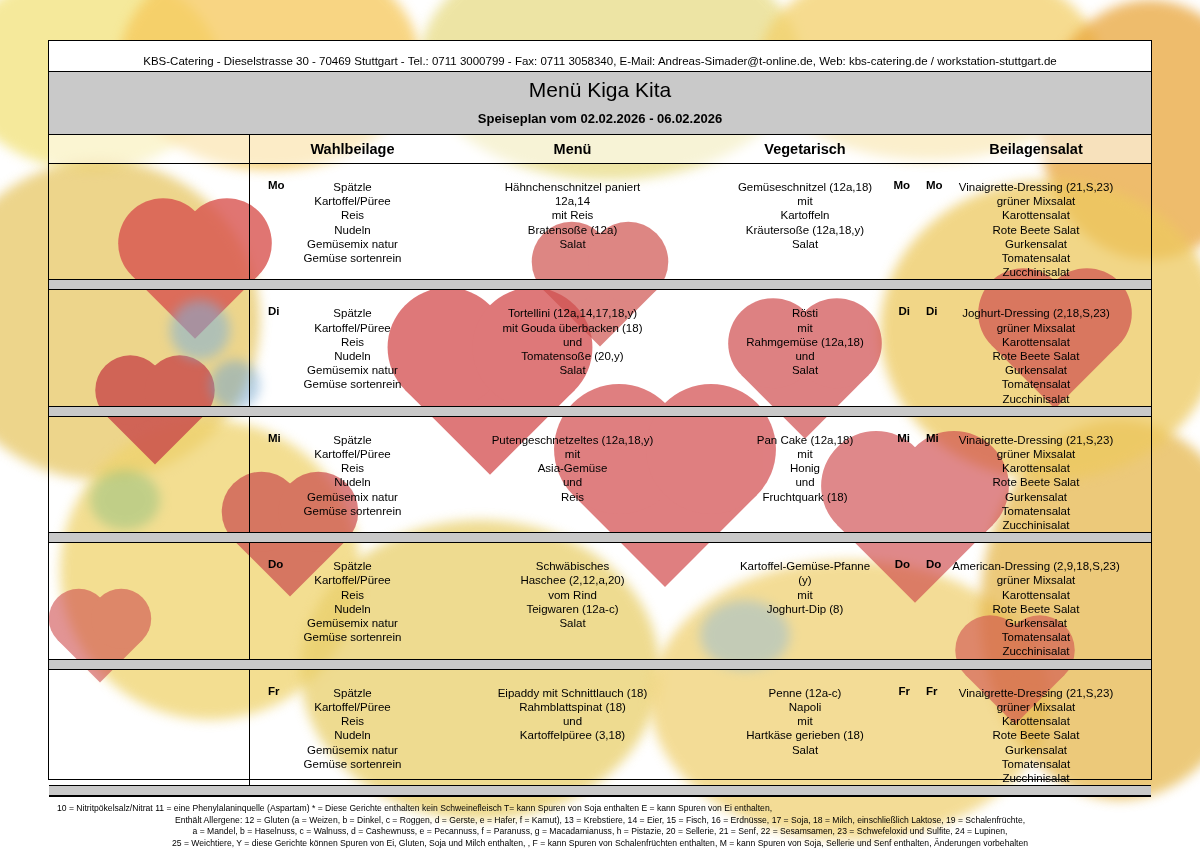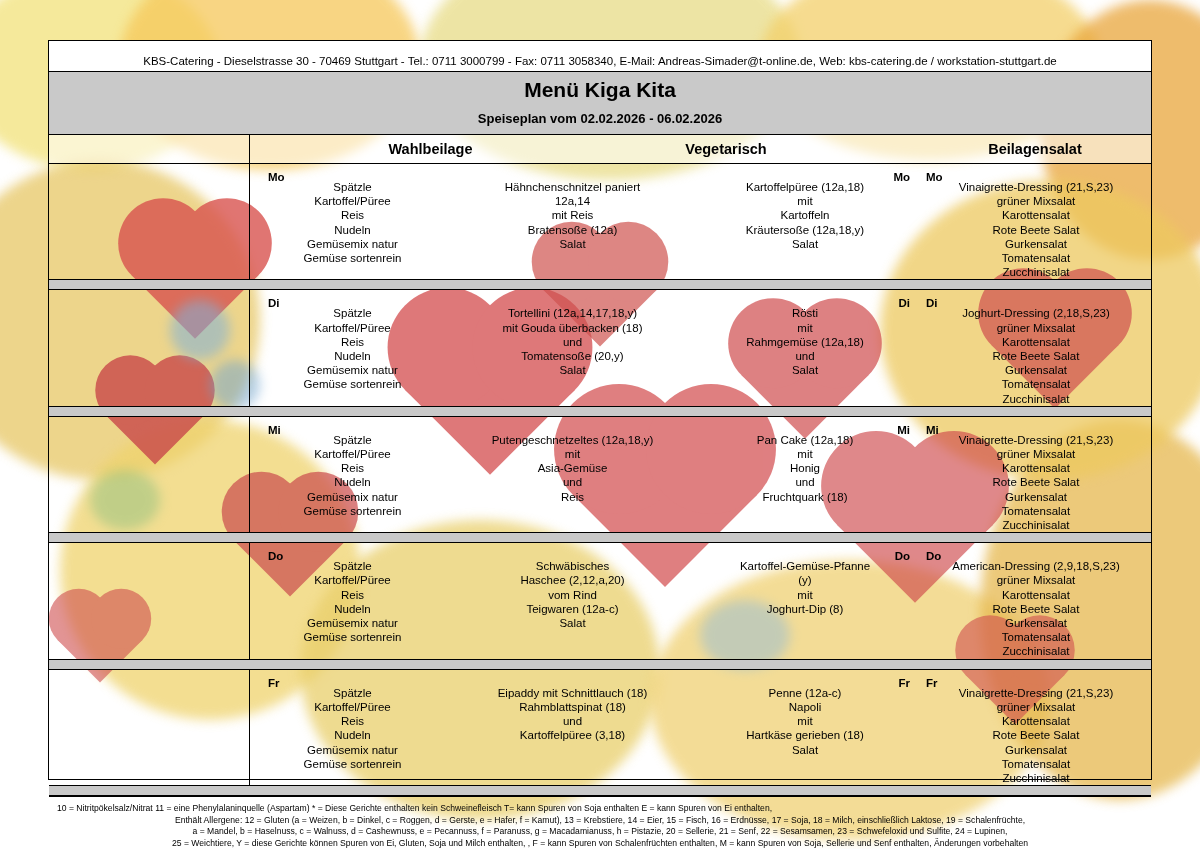--- a/index.html
+++ b/index.html
@@ -67,21 +67,21 @@
 
   .titleband {
     background: #c9c9c9;
     border-top: 1px solid #000;
     border-bottom: 1px solid #000;
     text-align: center;
     padding: 5px 0 7px 0;
   }
   .titleband .t1 {
     font-size: 21px;
-    font-weight: bold;
+    font-weight: normal;
     line-height: 25px;
   }
   .titleband .t2 {
     font-size: 13px;
     font-weight: bold;
     line-height: 17px;
     margin-top: 8px;
   }
 
   
@@ -122,21 +122,21 @@
   }
   .dcol {
     position: relative;
     font-size: 11.5px;
     line-height: 14.2px;
     text-align: center;
     padding-top: 14px;
   }
   .dcol .daytag {
     position: absolute;
-    top: 4px;
+    top: 12px;
     font-weight: bold;
     font-size: 11.5px;
   }
   .dcol .line { white-space: nowrap; }
 
   
   .tag-left  { left: 18px; }
   .tag-right { right: 10px; }
 
   .c-wahl   { width: 205px; flex: none; }
@@ -202,20 +202,21 @@
   </div>
 
   <div class="titleband">
     <div class="t1">Menü Kiga Kita</div>
     <div class="t2">Speiseplan vom 02.02.2026 - 06.02.2026</div>
   </div>
 
   <div class="header-row" style="background:rgba(255,255,255,0.55);">
     <div class="col-spacer hcell"></div>
     <div class="col-1 hcell">Wahlbeilage</div>
+    <div class="col-2 hcell">Menü</div>
     <div class="col-3 hcell">Vegetarisch</div>
     <div class="col-4 hcell">Beilagensalat</div>
   </div>
 
   <div class="day-block">
     <div class="day-left"></div>
     <div class="day-body">
       <div class="dcol c-wahl">
         <div class="daytag tag-left">Mo</div>
         <div class="line">Spätzle</div>
@@ -227,21 +228,21 @@
       </div>
       <div class="dcol c-menu">
         <div class="line">Hähnchenschnitzel paniert</div>
         <div class="line">12a,14</div>
         <div class="line">mit Reis</div>
         <div class="line">Bratensoße (12a)</div>
         <div class="line">Salat</div>
       </div>
       <div class="dcol c-veg">
         <div class="daytag tag-right">Mo</div>
-        <div class="line">Kartoffelpüree (12a,18)</div>
+        <div class="line">Gemüseschnitzel (12a,18)</div>
         <div class="line">mit</div>
         <div class="line">Kartoffeln</div>
         <div class="line">Kräutersoße (12a,18,y)</div>
         <div class="line">Salat</div>
       </div>
       <div class="dcol c-salat">
         <div class="daytag" style="left:6px;">Mo</div>
         <div class="line">Vinaigrette-Dressing (21,S,23)</div>
         <div class="line">grüner Mixsalat</div>
         <div class="line">Karottensalat</div>

